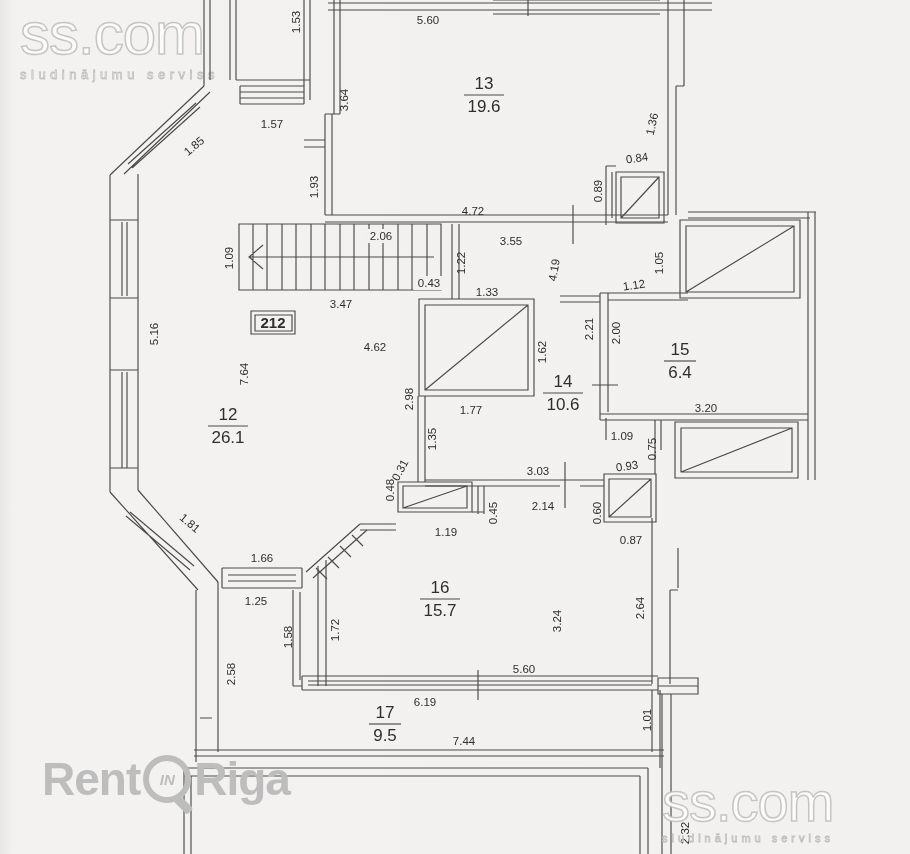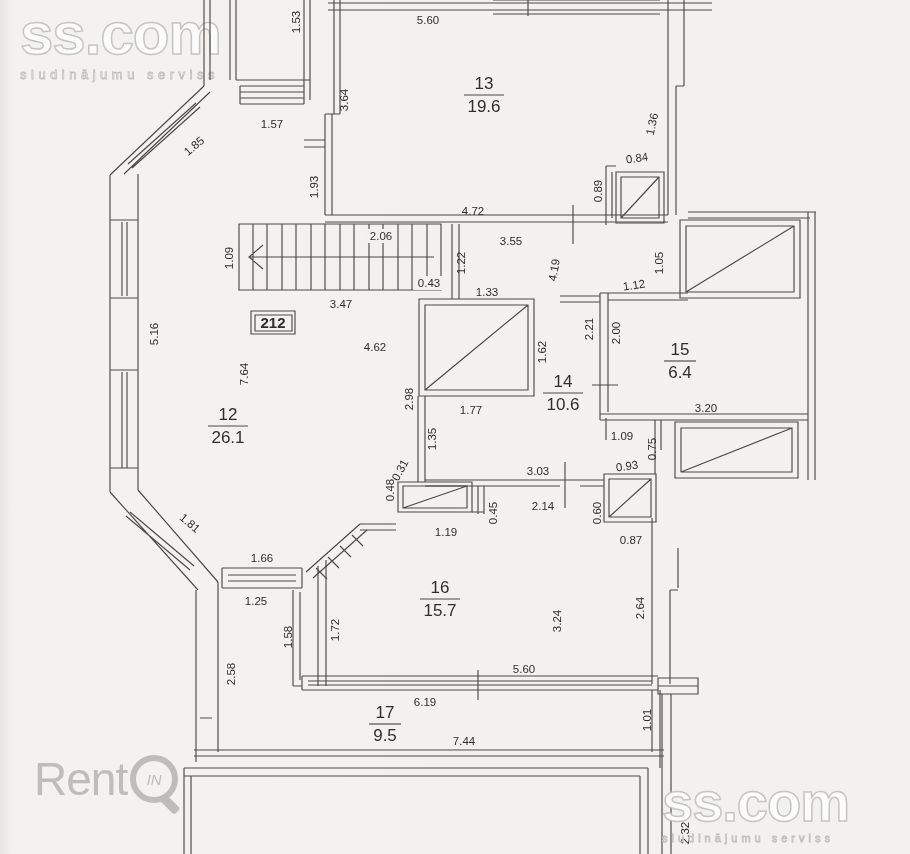--- a/index.html
+++ b/index.html
@@ -10,29 +10,29 @@
   svg#plan{position:absolute;inset:0;z-index:2;}
   svg#plan path, svg#plan line{stroke:var(--line,#4a4a4a);fill:none;stroke-width:1.15;}
   svg#plan .bgbox{fill:var(--paper,#f2f1ef);stroke:none;}
   svg#plan text{fill:var(--dim,#2e2e2e);}
   .dim{font-size:11.5px;text-anchor:middle;font-family:"Liberation Sans",sans-serif;}
   .room-num,.room-area{font-size:17px;text-anchor:middle;font-family:"Liberation Sans",sans-serif;}
   .apt{font-size:15px;font-weight:bold;text-anchor:middle;}
   .wm{position:absolute;pointer-events:none;}
   .wm-ss-top{left:20px;top:4px;z-index:1;}
   .wm-ss-bottom{left:662px;top:774px;z-index:3;}
-  .ss-big{font-size:60px;font-weight:bold;line-height:1;letter-spacing:-1px;
+  .ss-big{font-size:60px;font-weight:normal;line-height:1;letter-spacing:-1px;
           color:rgba(255,255,255,0.88);-webkit-text-stroke:1.5px rgba(182,182,180,0.75);
           text-shadow:0 0 1px rgba(180,180,180,0.4);}
   .wm-ss-bottom .ss-big{font-size:56px;color:rgba(255,255,255,0.92);}
   .ss-sub{font-size:13px;font-weight:normal;letter-spacing:4.5px;margin-top:3px;
           color:rgba(255,255,255,0.95);-webkit-text-stroke:0.8px rgba(175,175,173,0.8);}
   .wm-ss-bottom .ss-sub{font-size:11px;letter-spacing:4px;margin-top:2px;}
-  .wm-rir{left:34px;top:752px;z-index:3;display:flex;align-items:center;
-          color:var(--wmgray,#bdbdbd);font-weight:normal;font-size:46px;letter-spacing:-1px;}
+  .wm-rir{left:42px;top:752px;z-index:3;display:flex;align-items:center;
+          color:var(--wmgray,#bdbdbd);font-weight:bold;font-size:46px;letter-spacing:-1px;}
   .rir-badge{position:relative;width:36px;height:36px;border:6px solid var(--wmgray,#bdbdbd);
              border-radius:50%;display:flex;align-items:center;justify-content:center;margin:0 3px;}
   .rir-in{font-size:15px;font-style:italic;letter-spacing:0;}
   .rir-handle{position:absolute;width:9px;height:22px;background:var(--wmgray,#bdbdbd);
               left:29px;top:32px;transform:rotate(-45deg);border-radius:3px;}
 </style>
 </head>
 <body>
 
 <div class="canvas">
@@ -157,20 +157,21 @@
         <text x="273" y="328" class="apt">212</text>
       </g>
   </svg>
 
   <div class="wm wm-rir">
     <span>Rent</span>
     <span class="rir-badge">
       <span class="rir-in">IN</span>
       <span class="rir-handle"></span>
     </span>
+    <span>Riga</span>
   </div>
 
   <div class="wm wm-ss-bottom">
     <div class="ss-big">ss.com</div>
     <div class="ss-sub">sludinājumu serviss</div>
   </div>
 
 </div>
 
 </body></html>

